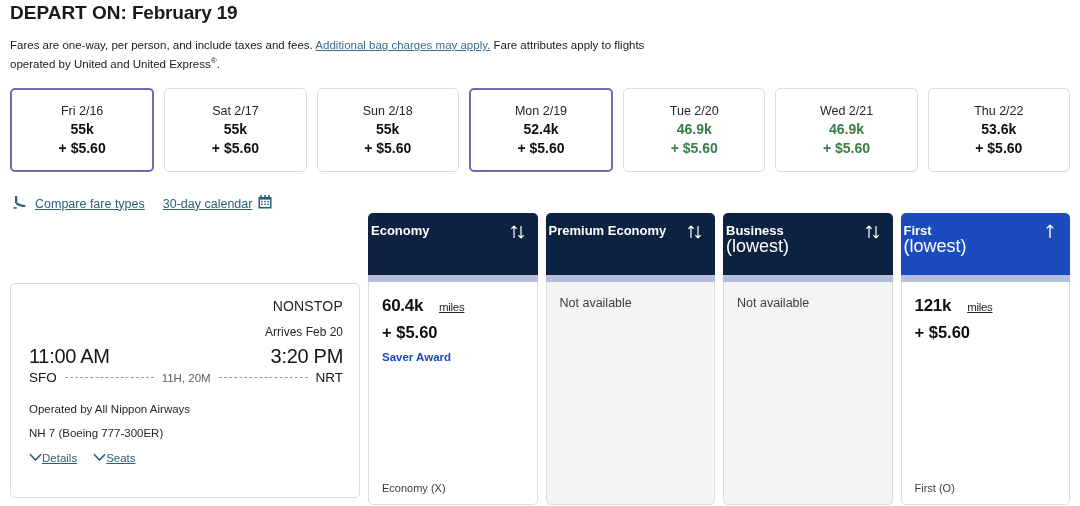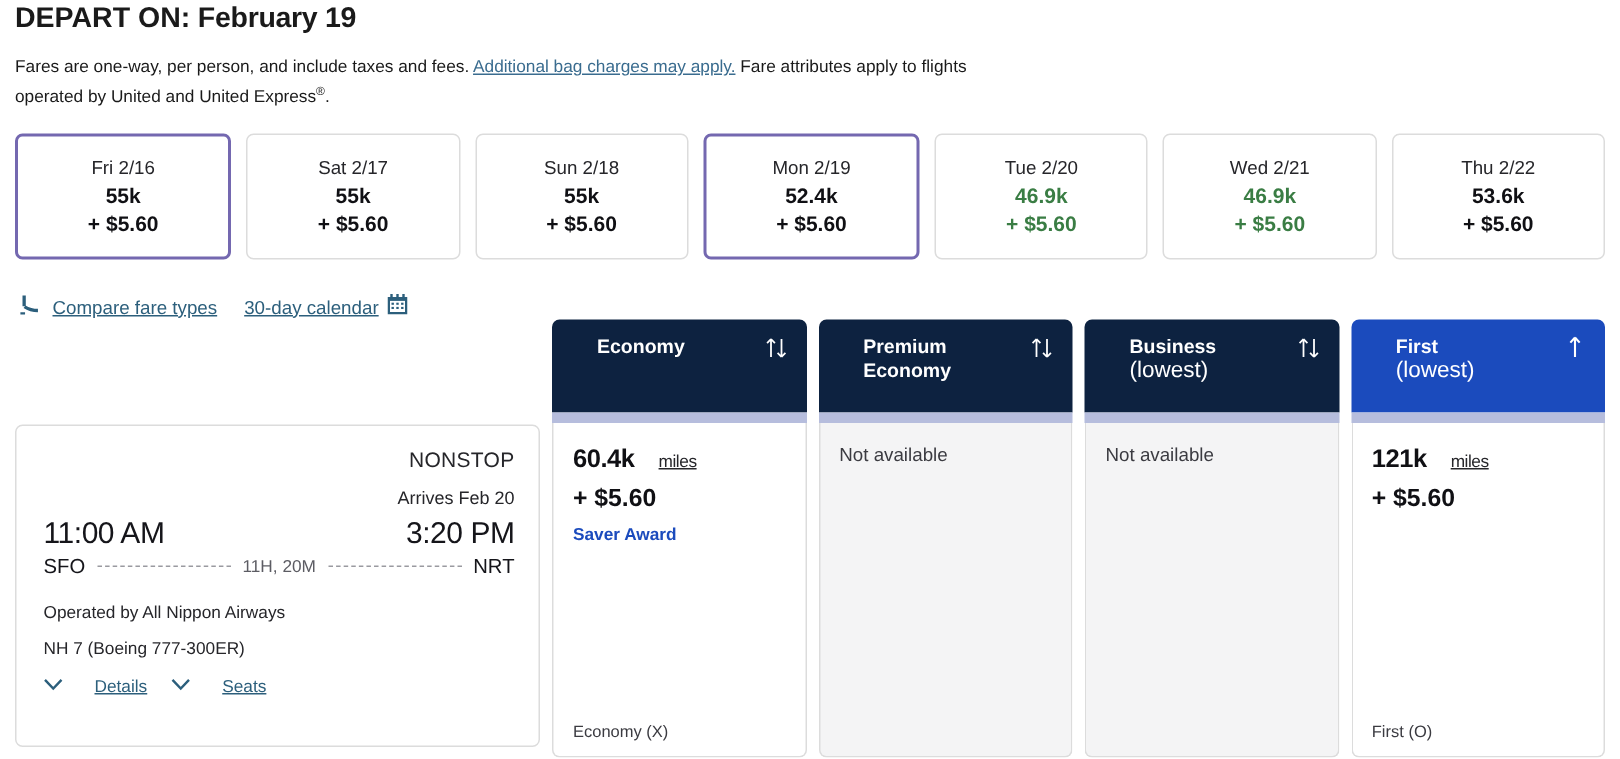--- a/index.html
+++ b/index.html
@@ -61,27 +61,27 @@
     display: flex; gap: 8px; align-items: flex-start;
   }
   .flight-col { width: 350px; }
   .fare-cols { display: flex; gap: 8px; flex: 1; }
   .fare-col { flex: 1 1 0; }
 
   
   .cabin-head {
     height: 62px; border-radius: 5px 5px 0 0;
     background: #0d2240; color: #fff;
-    padding: 10px 12px 0 30px;
+    padding: 10px 12px 0 3px;
     display: flex; justify-content: space-between; align-items: flex-start;
     cursor: pointer;
   }
   .cabin-head.active { background: #1b4bbd; }
   .cabin-title { font-size: 13px; font-weight: bold; line-height: 16px; }
-  .cabin-sub { font-size: 15px; font-weight: normal; line-height: 15px; }
+  .cabin-sub { font-size: 18px; font-weight: normal; line-height: 15px; }
   .sort-ico { width: 16px; height: 18px; flex: 0 0 auto; }
   .under-bar { height: 7px; background: #b6bddd; }
 
   
   .fare-body {
     border: 1px solid #dcdcdc; border-top: none; border-radius: 0 0 5px 5px;
     background: #fff; height: 223px;
     padding: 14px 13px 10px 13px;
     display: flex; flex-direction: column;
   }
@@ -107,21 +107,21 @@
     margin-top: 6px;
   }
   .time { font-size: 20px; color: #15151a; letter-spacing: -0.3px; }
   .route { display: flex; align-items: center; gap: 8px; margin-top: 2px; }
   .apt { font-size: 13.5px; color: #15151a; }
   .dash { flex: 1; border-top: 1px dashed #9a9aa0; height: 0; }
   .dur { font-size: 11.5px; color: #5c5c63; white-space: nowrap; }
   .op-line { font-size: 11.5px; color: #26262a; margin-top: 18px; }
   .eq-line { font-size: 11.5px; color: #26262a; margin-top: 12px; }
   .expanders { display: flex; gap: 16px; margin-top: 13px; }
-  .exp { display: flex; align-items: center; gap: 21px; font-size: 11.5px; color: #2c5f7c; cursor: pointer; }
+  .exp { display: flex; align-items: center; gap: 0; font-size: 11.5px; color: #2c5f7c; cursor: pointer; }
   .exp .txt { text-decoration: underline; }
 </style>
 </head>
 <body>
 
 <div class="page">
 
   <div class="depart-head">
     <span class="label">DEPART ON:</span>
     <span>February 19</span>

